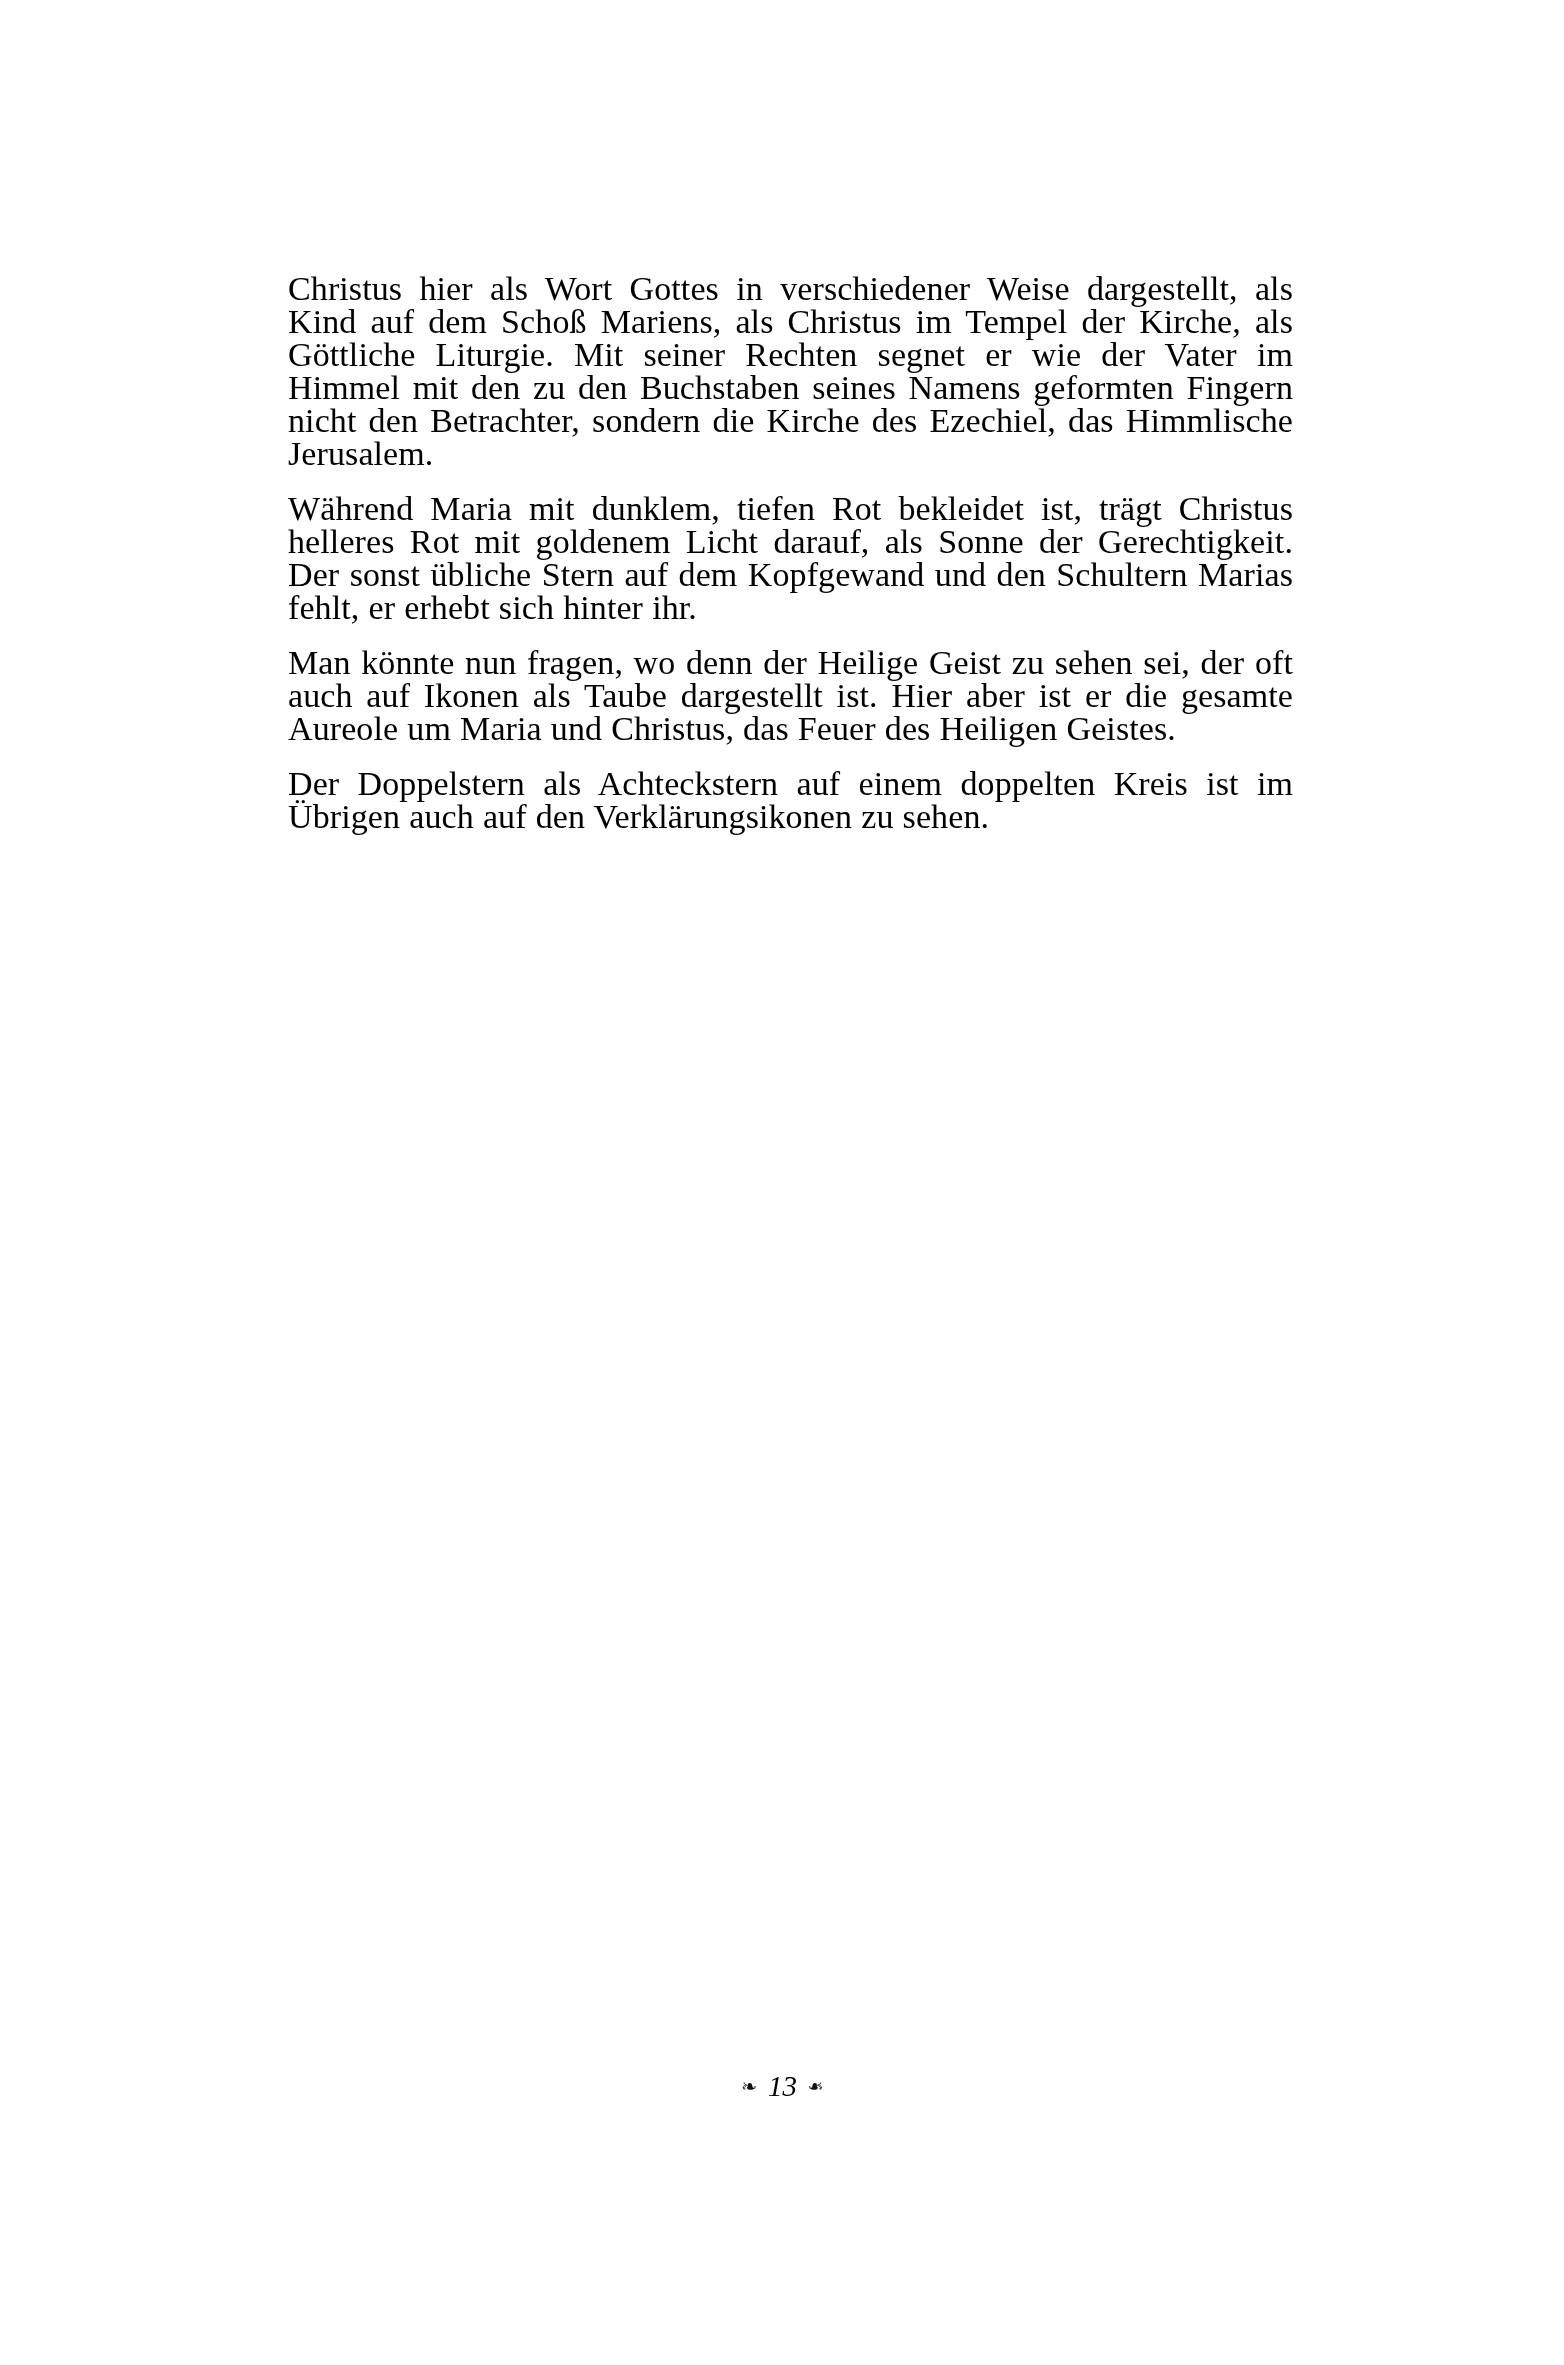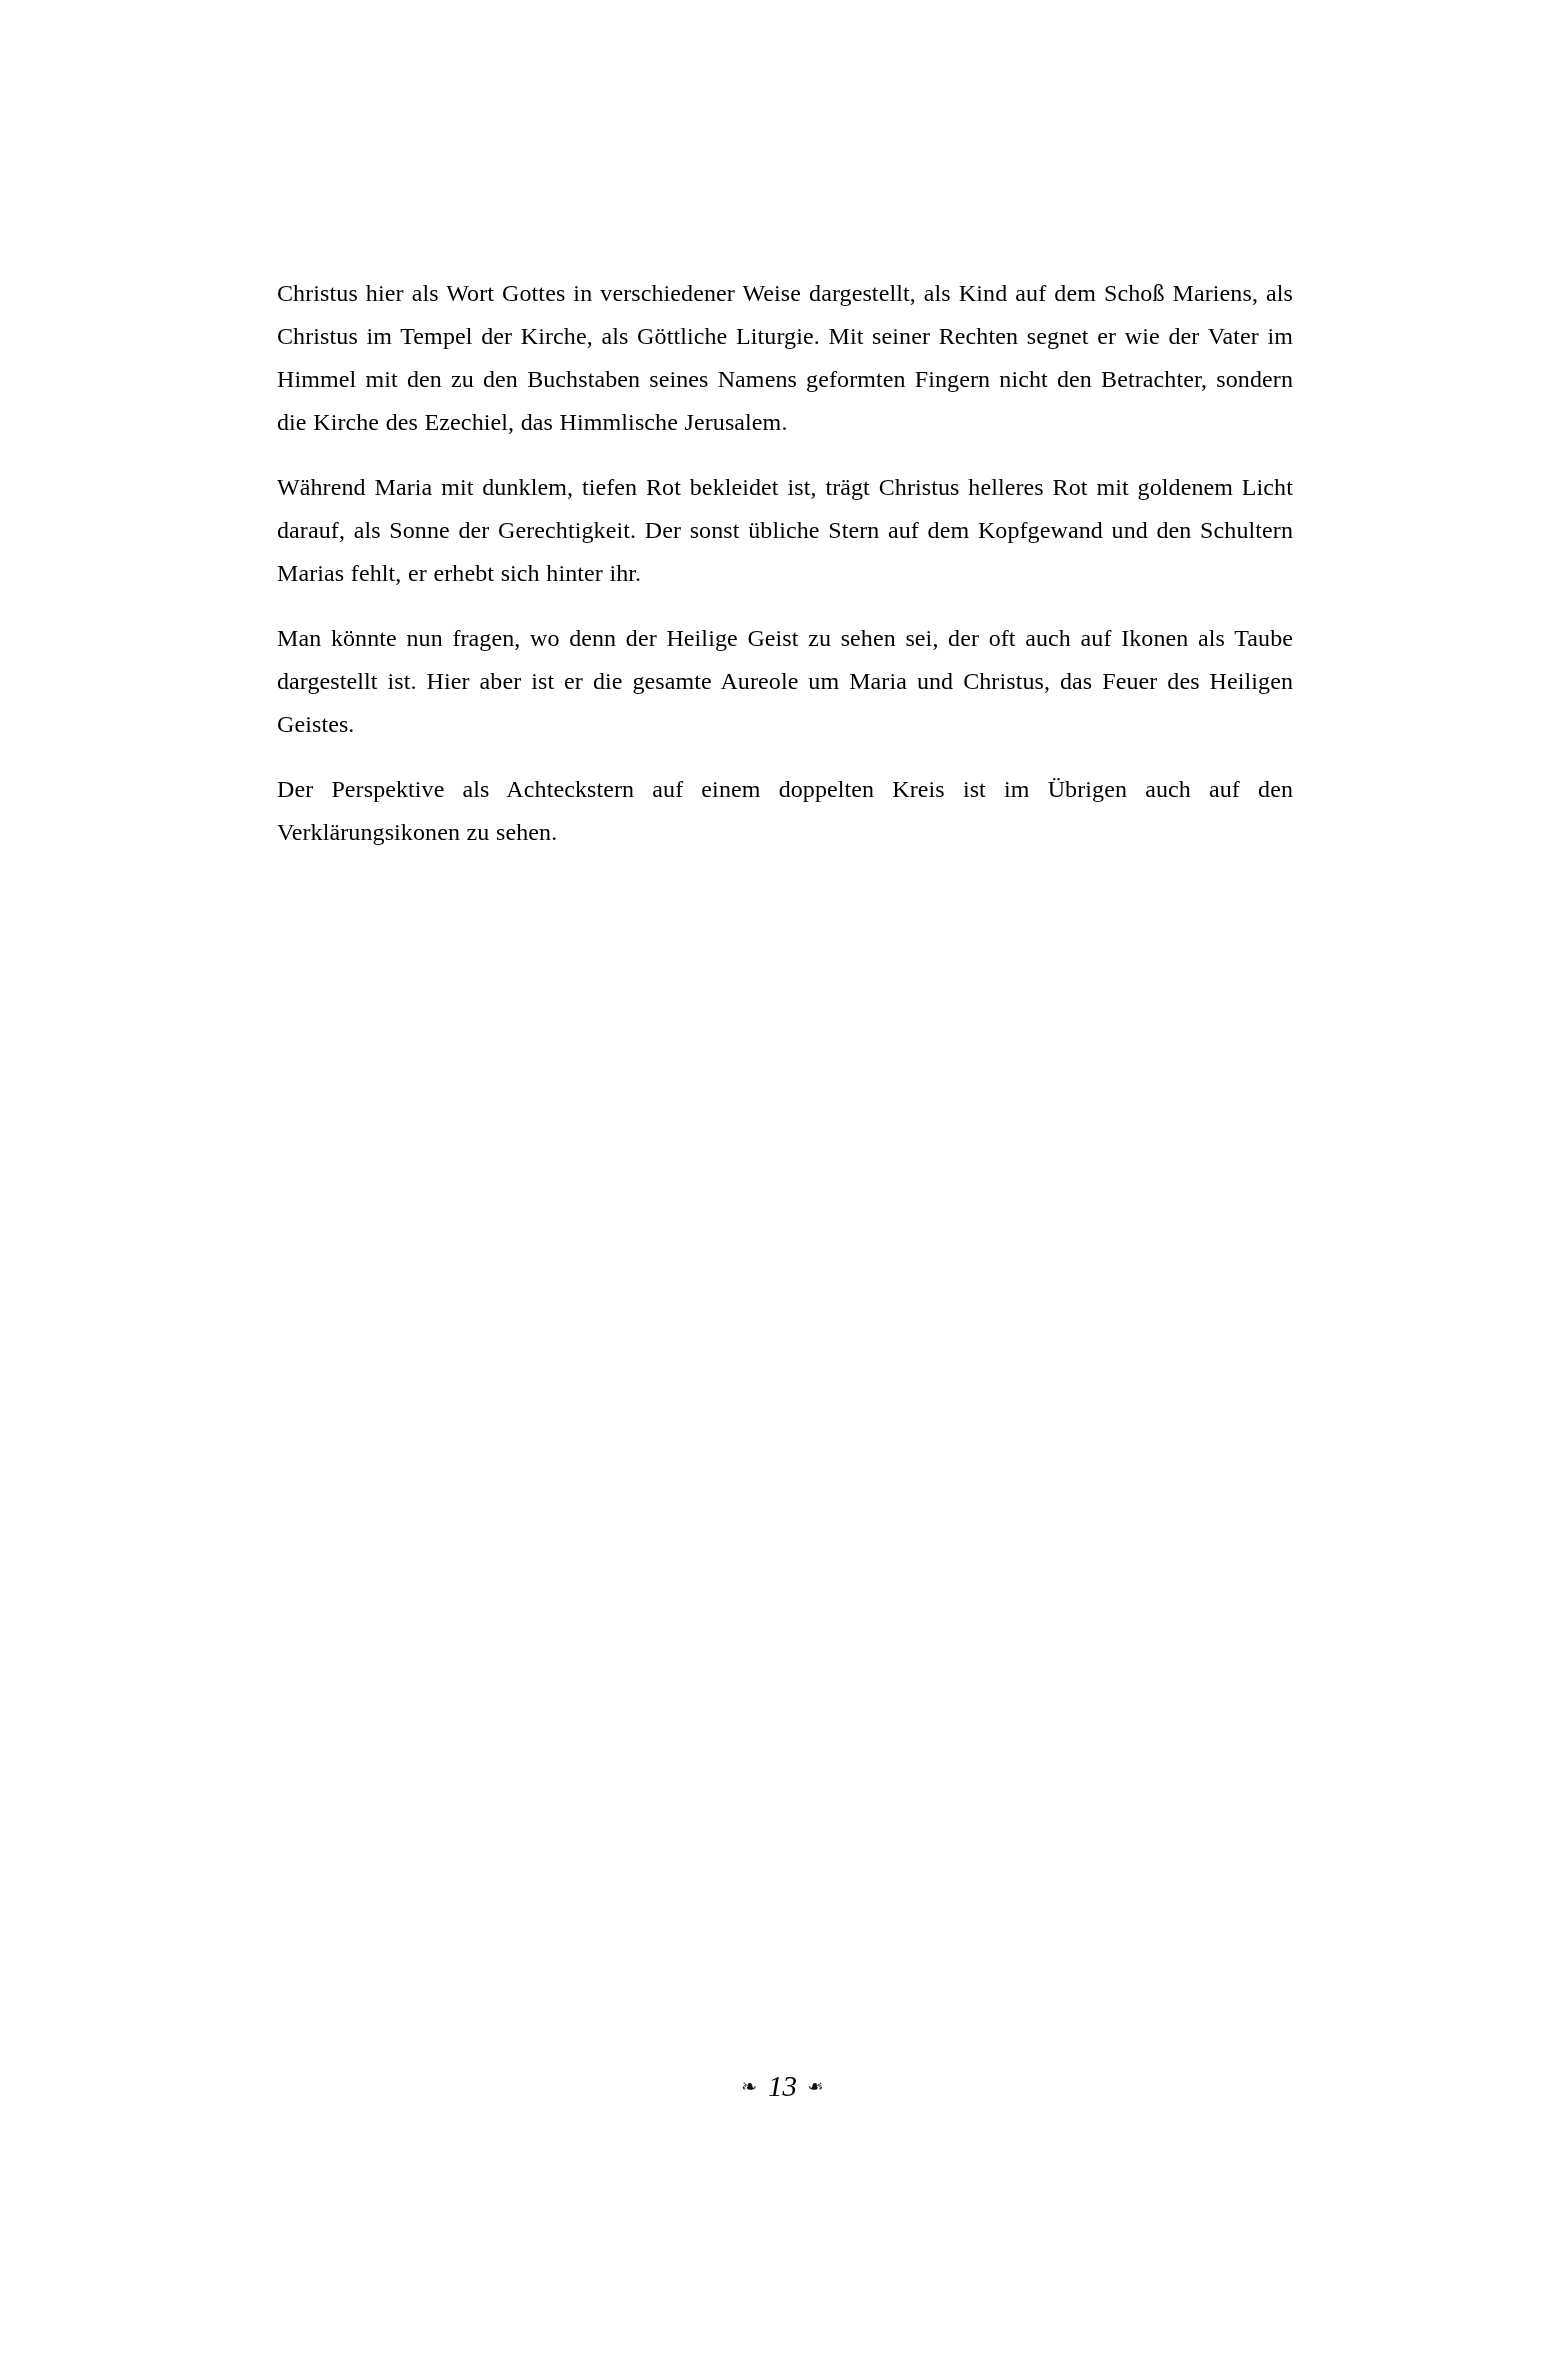--- a/index.html
+++ b/index.html
@@ -23,25 +23,25 @@
     height: 2459px;
     background: #ffffff;
   }
   .text-column {
     position: absolute;
     left: 277px;
     top: 272px;
     width: 1016px;
   }
   .para {
-    font-size: 24px;
-    line-height: 43px;
+    font-size: 34px;
+    line-height: 33px;
     text-align: justify;
     text-justify: inter-word;
-    margin: 0 0 22px 0;
+    margin: 0 0 22px 11px;
     letter-spacing: 0.1px;
     word-spacing: 0.5px;
   }
   .para:last-child {
     margin-bottom: 0;
   }
   .footer {
     position: absolute;
     left: 0;
     top: 2072px;
@@ -70,21 +70,21 @@
 </style>
 </head>
 <body>
 
 <div class="page">
 
   <div class="text-column">
     <p class="para">Christus hier als Wort Gottes in verschiedener Weise dargestellt, als Kind auf dem Schoß Mariens, als Christus im Tempel der Kirche, als Göttliche Liturgie. Mit seiner Rechten segnet er wie der Vater im Himmel mit den zu den Buchstaben seines Namens geformten Fingern nicht den Betrachter, sondern die Kirche des Ezechiel, das Himmlische Jerusalem.</p>
     <p class="para">Während Maria mit dunklem, tiefen Rot bekleidet ist, trägt Christus helleres Rot mit goldenem Licht darauf, als Sonne der Gerechtigkeit. Der sonst übliche Stern auf dem Kopfgewand und den Schultern Marias fehlt, er erhebt sich hinter ihr.</p>
     <p class="para">Man könnte nun fragen, wo denn der Heilige Geist zu sehen sei, der oft auch auf Ikonen als Taube dargestellt ist. Hier aber ist er die gesamte Aureole um Maria und Christus, das Feuer des Heiligen Geistes.</p>
-    <p class="para">Der Perspektive als Achteckstern auf einem doppelten Kreis ist im Übrigen auch auf den Verklärungsikonen zu sehen.</p>
+    <p class="para">Der Doppelstern als Achteckstern auf einem doppelten Kreis ist im Übrigen auch auf den Verklärungsikonen zu sehen.</p>
   </div>
 
   <div class="footer">
     <span class="orn left">❧</span>
     <span class="folio-num">13</span>
     <span class="orn right">❧</span>
   </div>
 
 </div>
 

